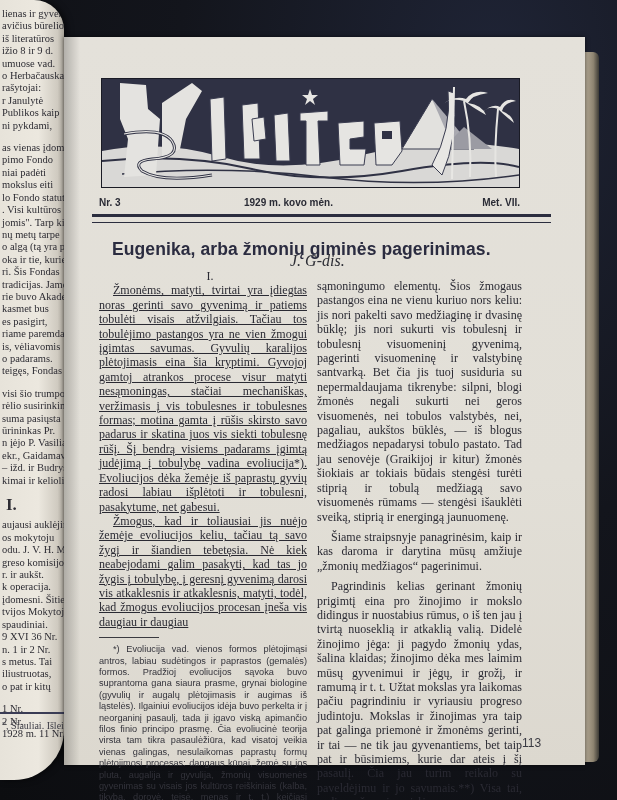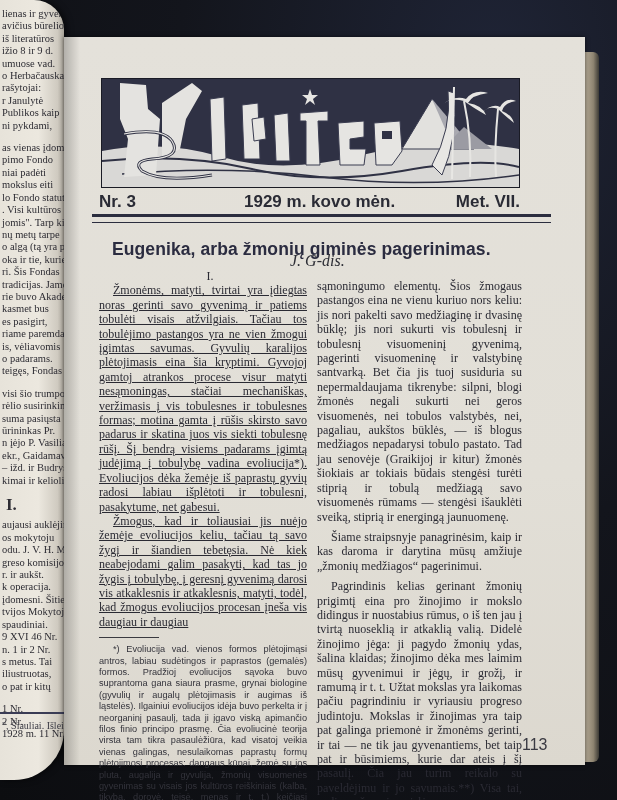--- a/index.html
+++ b/index.html
@@ -58,21 +58,21 @@
     position: absolute; left: 101px; top: 78px; width: 417px; height: 108px;
     background: #2f3144;
     border: 1px solid #1a1b25;
     overflow: hidden;
   }
   .masthead svg { display:block; }
   .issue-bar {
     position: absolute; left: 99px; top: 193px; width: 421px; height: 18px;
     display: flex; justify-content: space-between; align-items: center;
     font-family: "Liberation Sans", "DejaVu Sans", sans-serif;
-    font-weight: bold; font-size: 17px; color: #2a2b35;
+    font-weight: bold; font-size: 10px; color: #2a2b35;
   }
   .issue-bar .center { position: absolute; left: 145px; }
   .rule-double {
     position: absolute; left: 92px; top: 214px; width: 459px; height: 5px;
     border-top: 3px solid #2b2d3e; border-bottom: 1px solid #2b2d3e;
   }
 
   .article-title {
     position: absolute; left: 104px; top: 231px; width: 460px;
     font-family: "Liberation Sans", "DejaVu Sans", sans-serif;
@@ -95,21 +95,21 @@
   .section-num { text-align: center; margin: 0 0 1px 0; text-indent: 0; }
   .spacer { height: 6px; }
 
   .fn-rule { width: 60px; height: 1px; background:#3a3a40; margin: 8px 0 6px 0; }
   .footnote {
     font-family: "Liberation Sans", "DejaVu Sans", sans-serif;
     font-size: 9.2px; line-height: 11.4px; color:#33333b; text-align: justify;
     text-indent: 14px; margin: 0;
   }
   .page-number {
-    position: absolute; left: 522px; top: 736px; font-size: 16px; color:#3a3a42;
+    position: absolute; left: 522px; top: 736px; font-size: 12px; color:#3a3a42;
     font-family: "Liberation Sans", "DejaVu Sans", sans-serif;
   }
 </style>
 </head>
 <body>
 
 <div class="backdrop"></div>
 
 <div class="left-page">
   <div class="lp-text" id="lp-text">
@@ -155,21 +155,21 @@
       <span class="lp-roman">I.</span>
       <span class="lp-line">aujausi auklėjimo</span>
       <span class="lp-line">os mokytoju</span>
       <span class="lp-line">odu. J. V. H. M.</span>
       <span class="lp-line">greso komisijos</span>
       <span class="lp-line">r. ir aukšt.</span>
       <span class="lp-line">k operacija.</span>
       <span class="lp-line">įdomesni. Šitie</span>
       <span class="lp-line">tvijos Mokytojų</span>
       <span class="lp-line">spaudiniai.</span>
-      <span class="lp-line">9 XVI 46 Nr.</span>
+      <span class="lp-line">9 XVI 36 Nr.</span>
       <span class="lp-line">n. 1 ir 2 Nr.</span>
       <span class="lp-line">s metus. Tai</span>
       <span class="lp-line">iliustruotas,</span>
       <span class="lp-line">o pat ir kitų</span>
       <span class="lp-gap"></span>
       <span class="lp-line">1 Nr.</span>
       <span class="lp-line">2 Nr.</span>
       <span class="lp-line">1928 m. 11 Nr.</span>
     </div>
   <div class="lp-ornament"></div>

